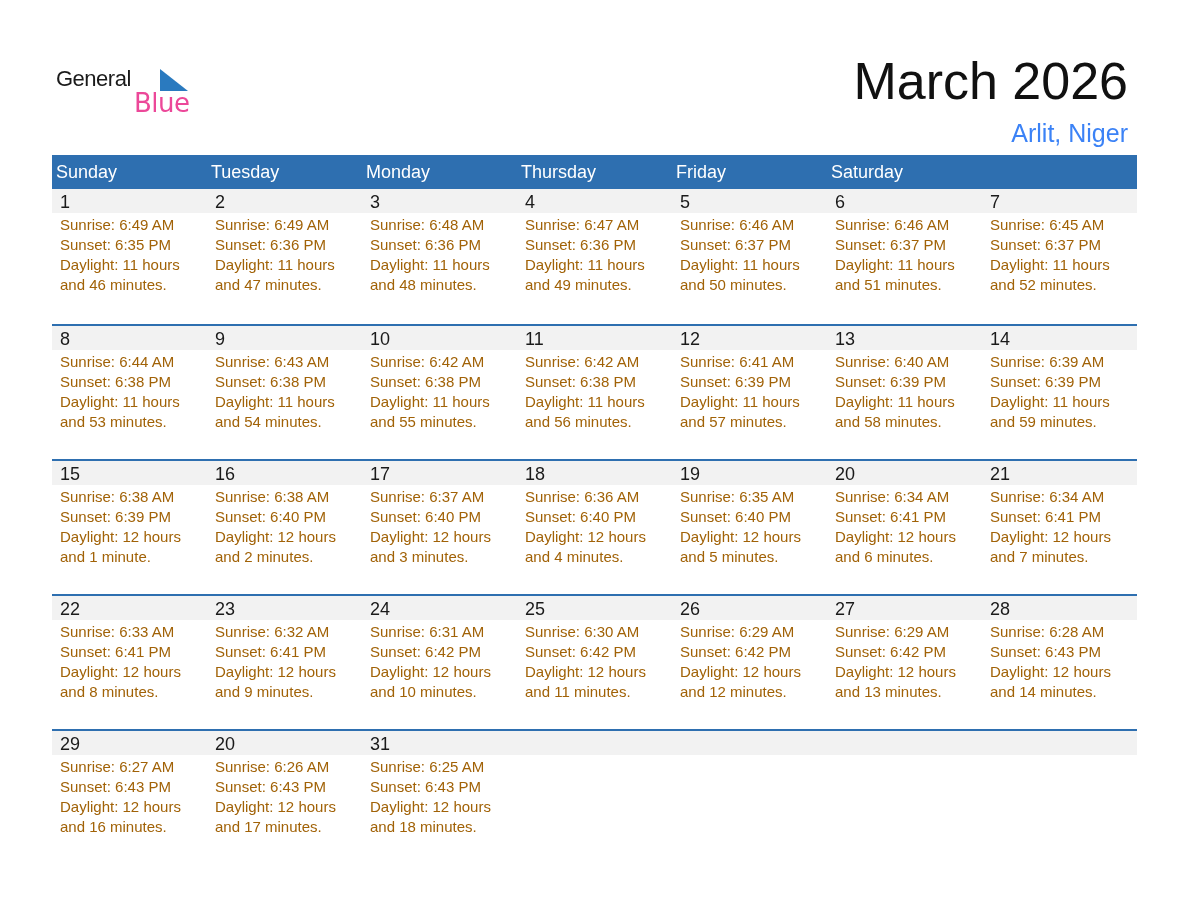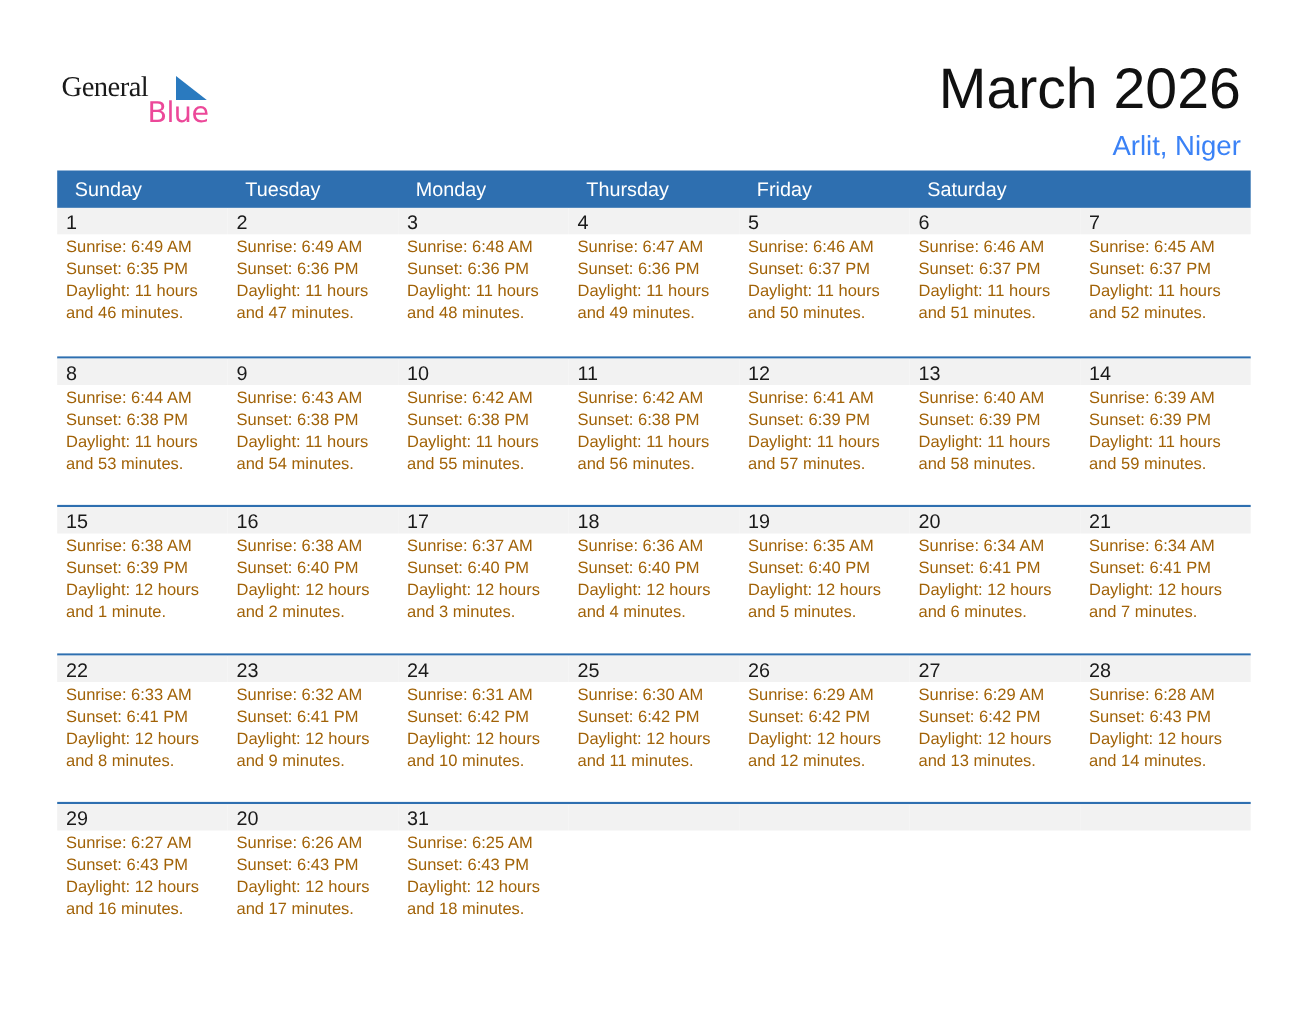--- a/index.html
+++ b/index.html
@@ -1,30 +1,30 @@
 <!DOCTYPE html>
 <html><head>
 <meta charset="utf-8">
 <style>
   * { box-sizing: border-box; margin: 0; padding: 0; }
   html, body { width: 1188px; height: 918px; background: #ffffff; overflow: hidden; }
   body { font-family: "Liberation Sans", sans-serif; color: #1a1a1a; position: relative; }
 
   .logo { position: absolute; left: 56px; top: 64px; width: 150px; height: 60px; }
-  .logo-general { position: absolute; left: 0; top: 0; font-family: Liberation Serif, serif; font-size: 26px; color: #1a1a1a; letter-spacing: -0.5px; line-height: 30px; }
+  .logo-general { position: absolute; left: 0; top: 0; font-family: Liberation Sans, sans-serif; font-size: 22px; color: #1a1a1a; letter-spacing: -0.5px; line-height: 30px; }
   .logo-blue { position: absolute; left: 78px; top: 24px; font-family: "DejaVu Sans", sans-serif; font-size: 26px; color: #ec4899; letter-spacing: -0.5px; line-height: 30px; }
   .logo-tri { position: absolute; left: 104px; top: 5px; width: 0; height: 0;
     border-left: 0 solid transparent; border-bottom: 22px solid #2a7abf; border-right: 28px solid transparent; }
 
   .title { position: absolute; right: 60px; top: 56px; font-size: 52px; color: #111; line-height: 50px; }
   .subtitle { position: absolute; right: 60px; top: 117px; font-size: 25px; color: #3b82f6; line-height: 32px; }
 
   .calendar { position: absolute; left: 52px; top: 155px; width: 1085px; }
   .header-row { display: grid; grid-template-columns: repeat(7, 155px); background: #2e6fb0; height: 34px; }
-  .header-cell { color: #ffffff; font-size: 18px; line-height: 34px; padding-left: 16px; }
+  .header-cell { color: #ffffff; font-size: 18px; line-height: 34px; padding-left: 4px; }
 
   .week { border-top: 2px solid #2e6fb0; height: 135px; }
   .week.first { border-top: none; height: 135px; }
   .week-inner { display: grid; grid-template-columns: repeat(7, 155px); }
   .day { position: relative; height: 133px; }
   .day-num-bar { background: #f2f2f2; height: 24px; padding-left: 8px; font-size: 18px; line-height: 26px; color: #1a1a1a; }
   .day-info { padding-left: 8px; padding-top: 2px; font-size: 15px; line-height: 20px; color: #a16207; white-space: nowrap; }
 </style>
 </head>
 <body>

